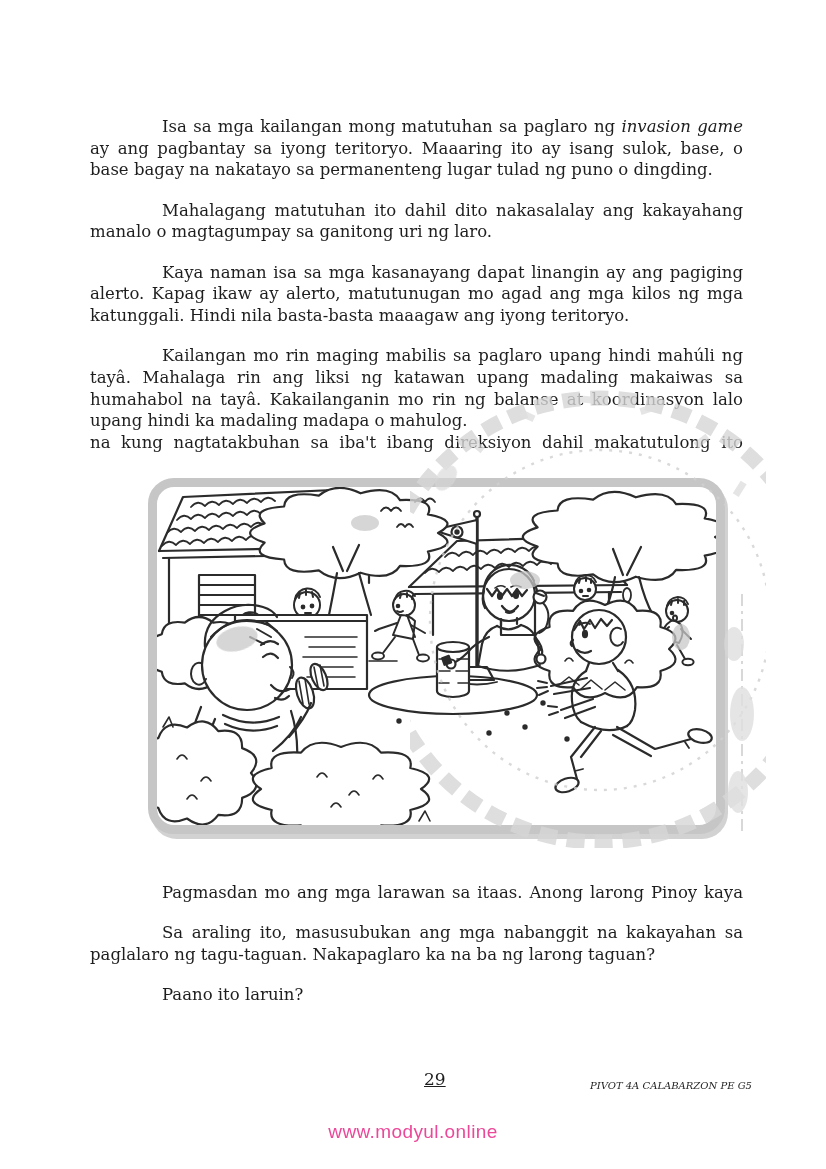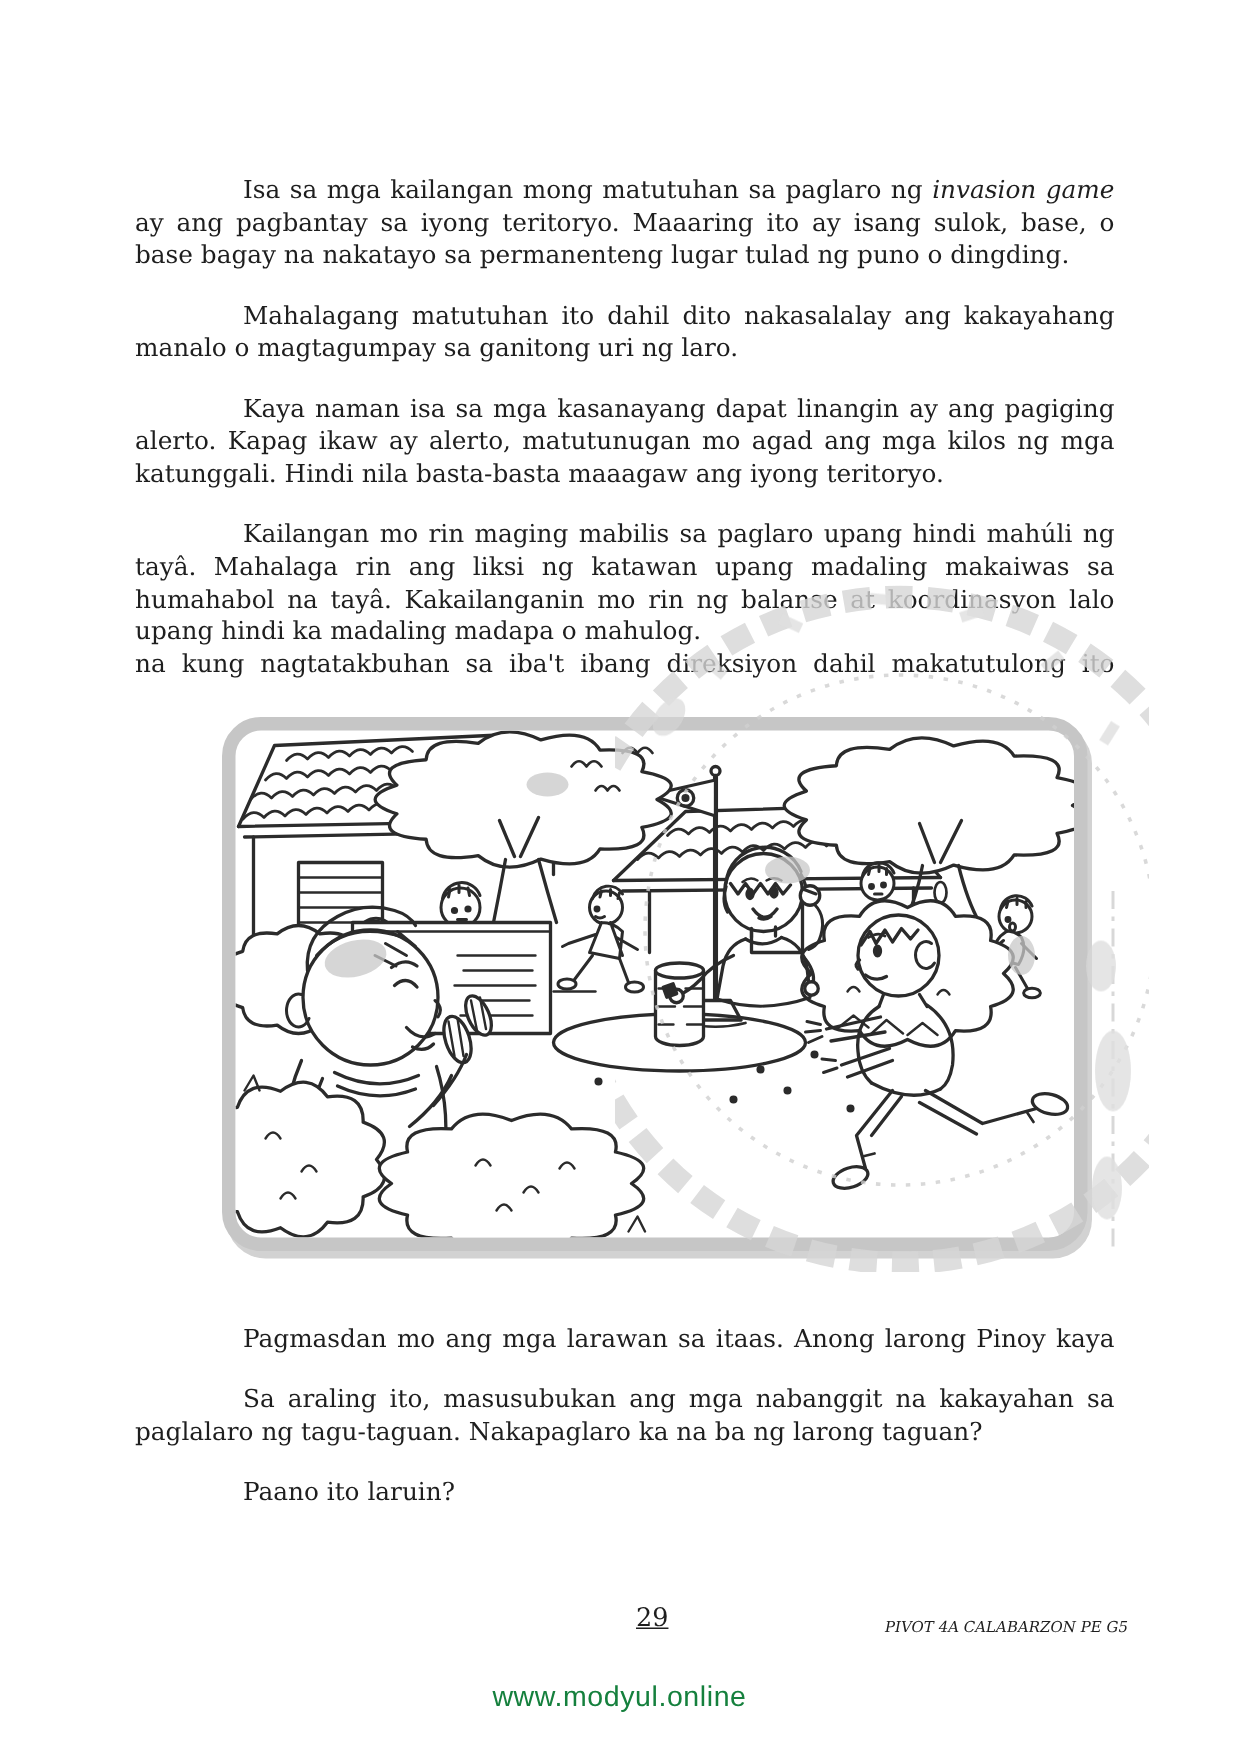--- a/index.html
+++ b/index.html
@@ -19,21 +19,21 @@
     position:absolute;left:148px;top:478px;width:577px;height:356px;margin:0;
     border:9px solid #c6c6c6;border-radius:26px;background:#ffffff;
     box-sizing:border-box;box-shadow:3px 5px 0 #d2d2d2;overflow:hidden;z-index:2;
   }
   .stamp{position:absolute;left:410px;top:382px;z-index:3;pointer-events:none;opacity:.8;}
   .pageno{position:absolute;left:424px;top:1069px;font-size:17px;z-index:1;text-decoration:underline;}
   .module{position:absolute;right:74px;top:1068px;font-size:10px;font-style:italic;z-index:1;margin-top:12px;}
   .site{
     position:absolute;left:50%;transform:translateX(-50%);top:1121px;
     font-family:"Liberation Sans","DejaVu Sans",sans-serif;font-size:19px;
-    color:#15803d;letter-spacing:.4px;z-index:1;
+    color:#ec4899;letter-spacing:.4px;z-index:1;
   }
 </style>
 </head>
 <body>
 
 <div class="page">
 
   <section class="text-block top" id="paras-top">
       <div class="para">
         <div class="line jst ind">Isa sa mga kailangan mong matutuhan sa paglaro ng <em>invasion game</em></div>

